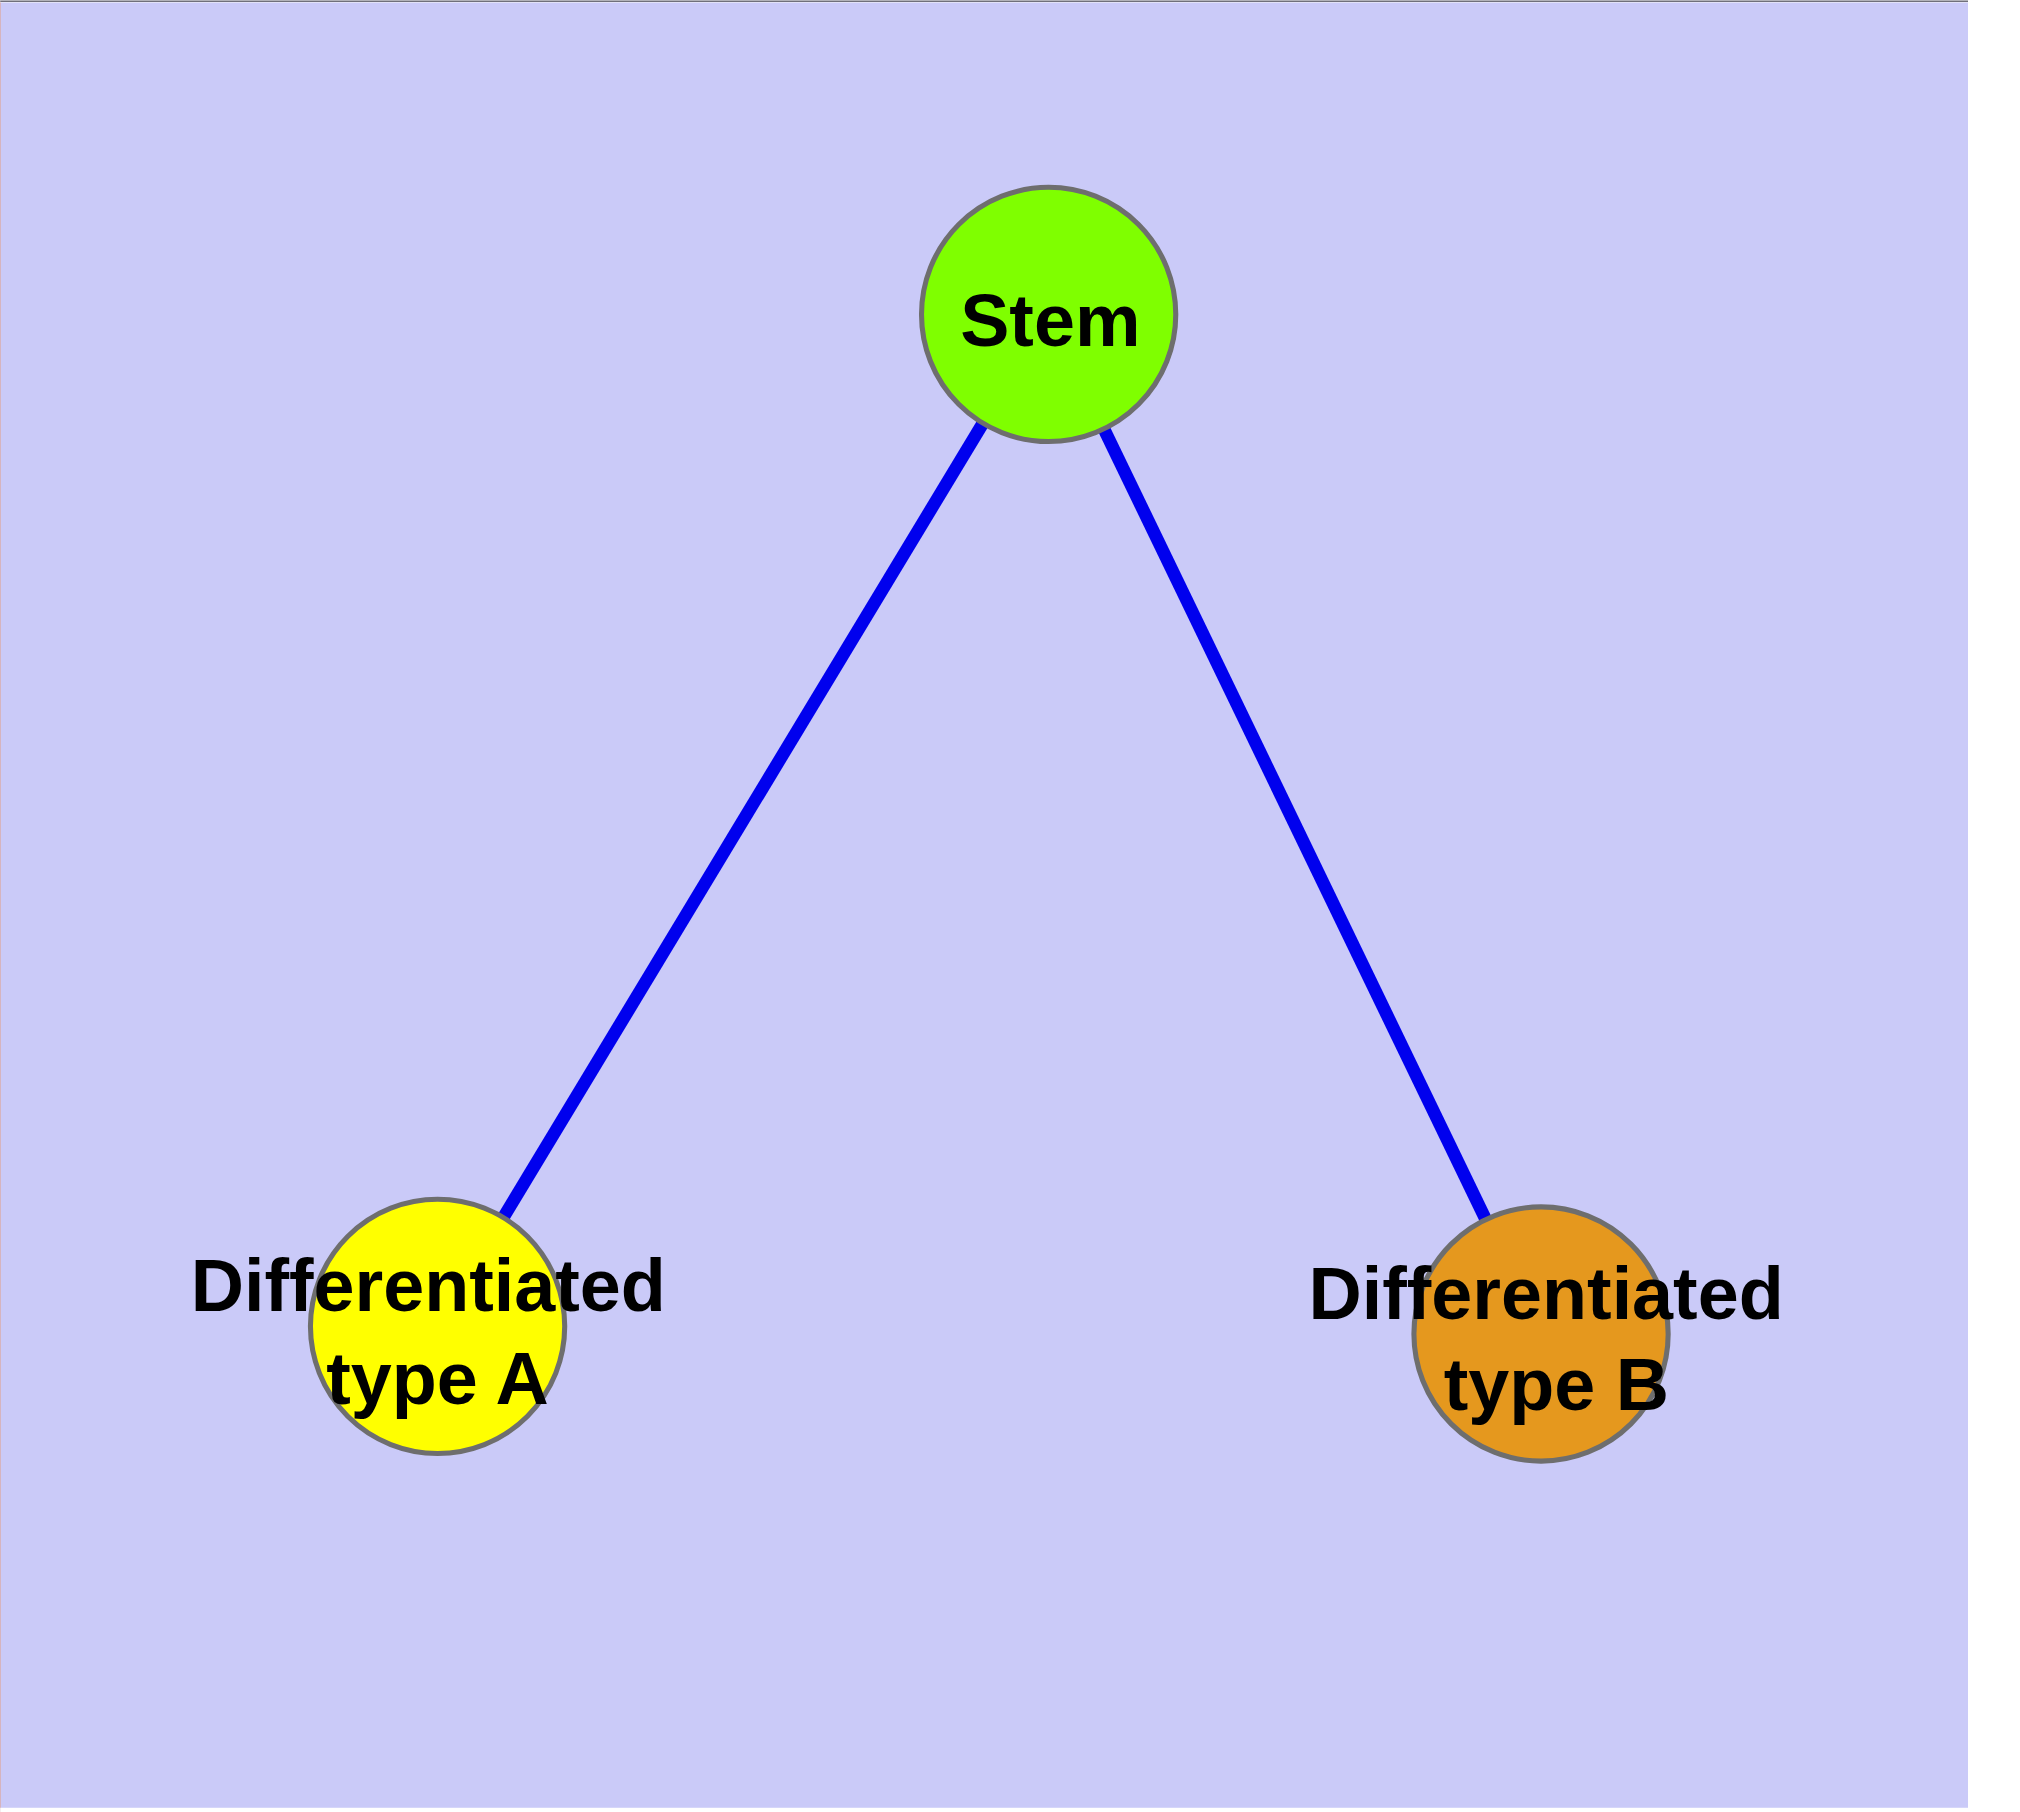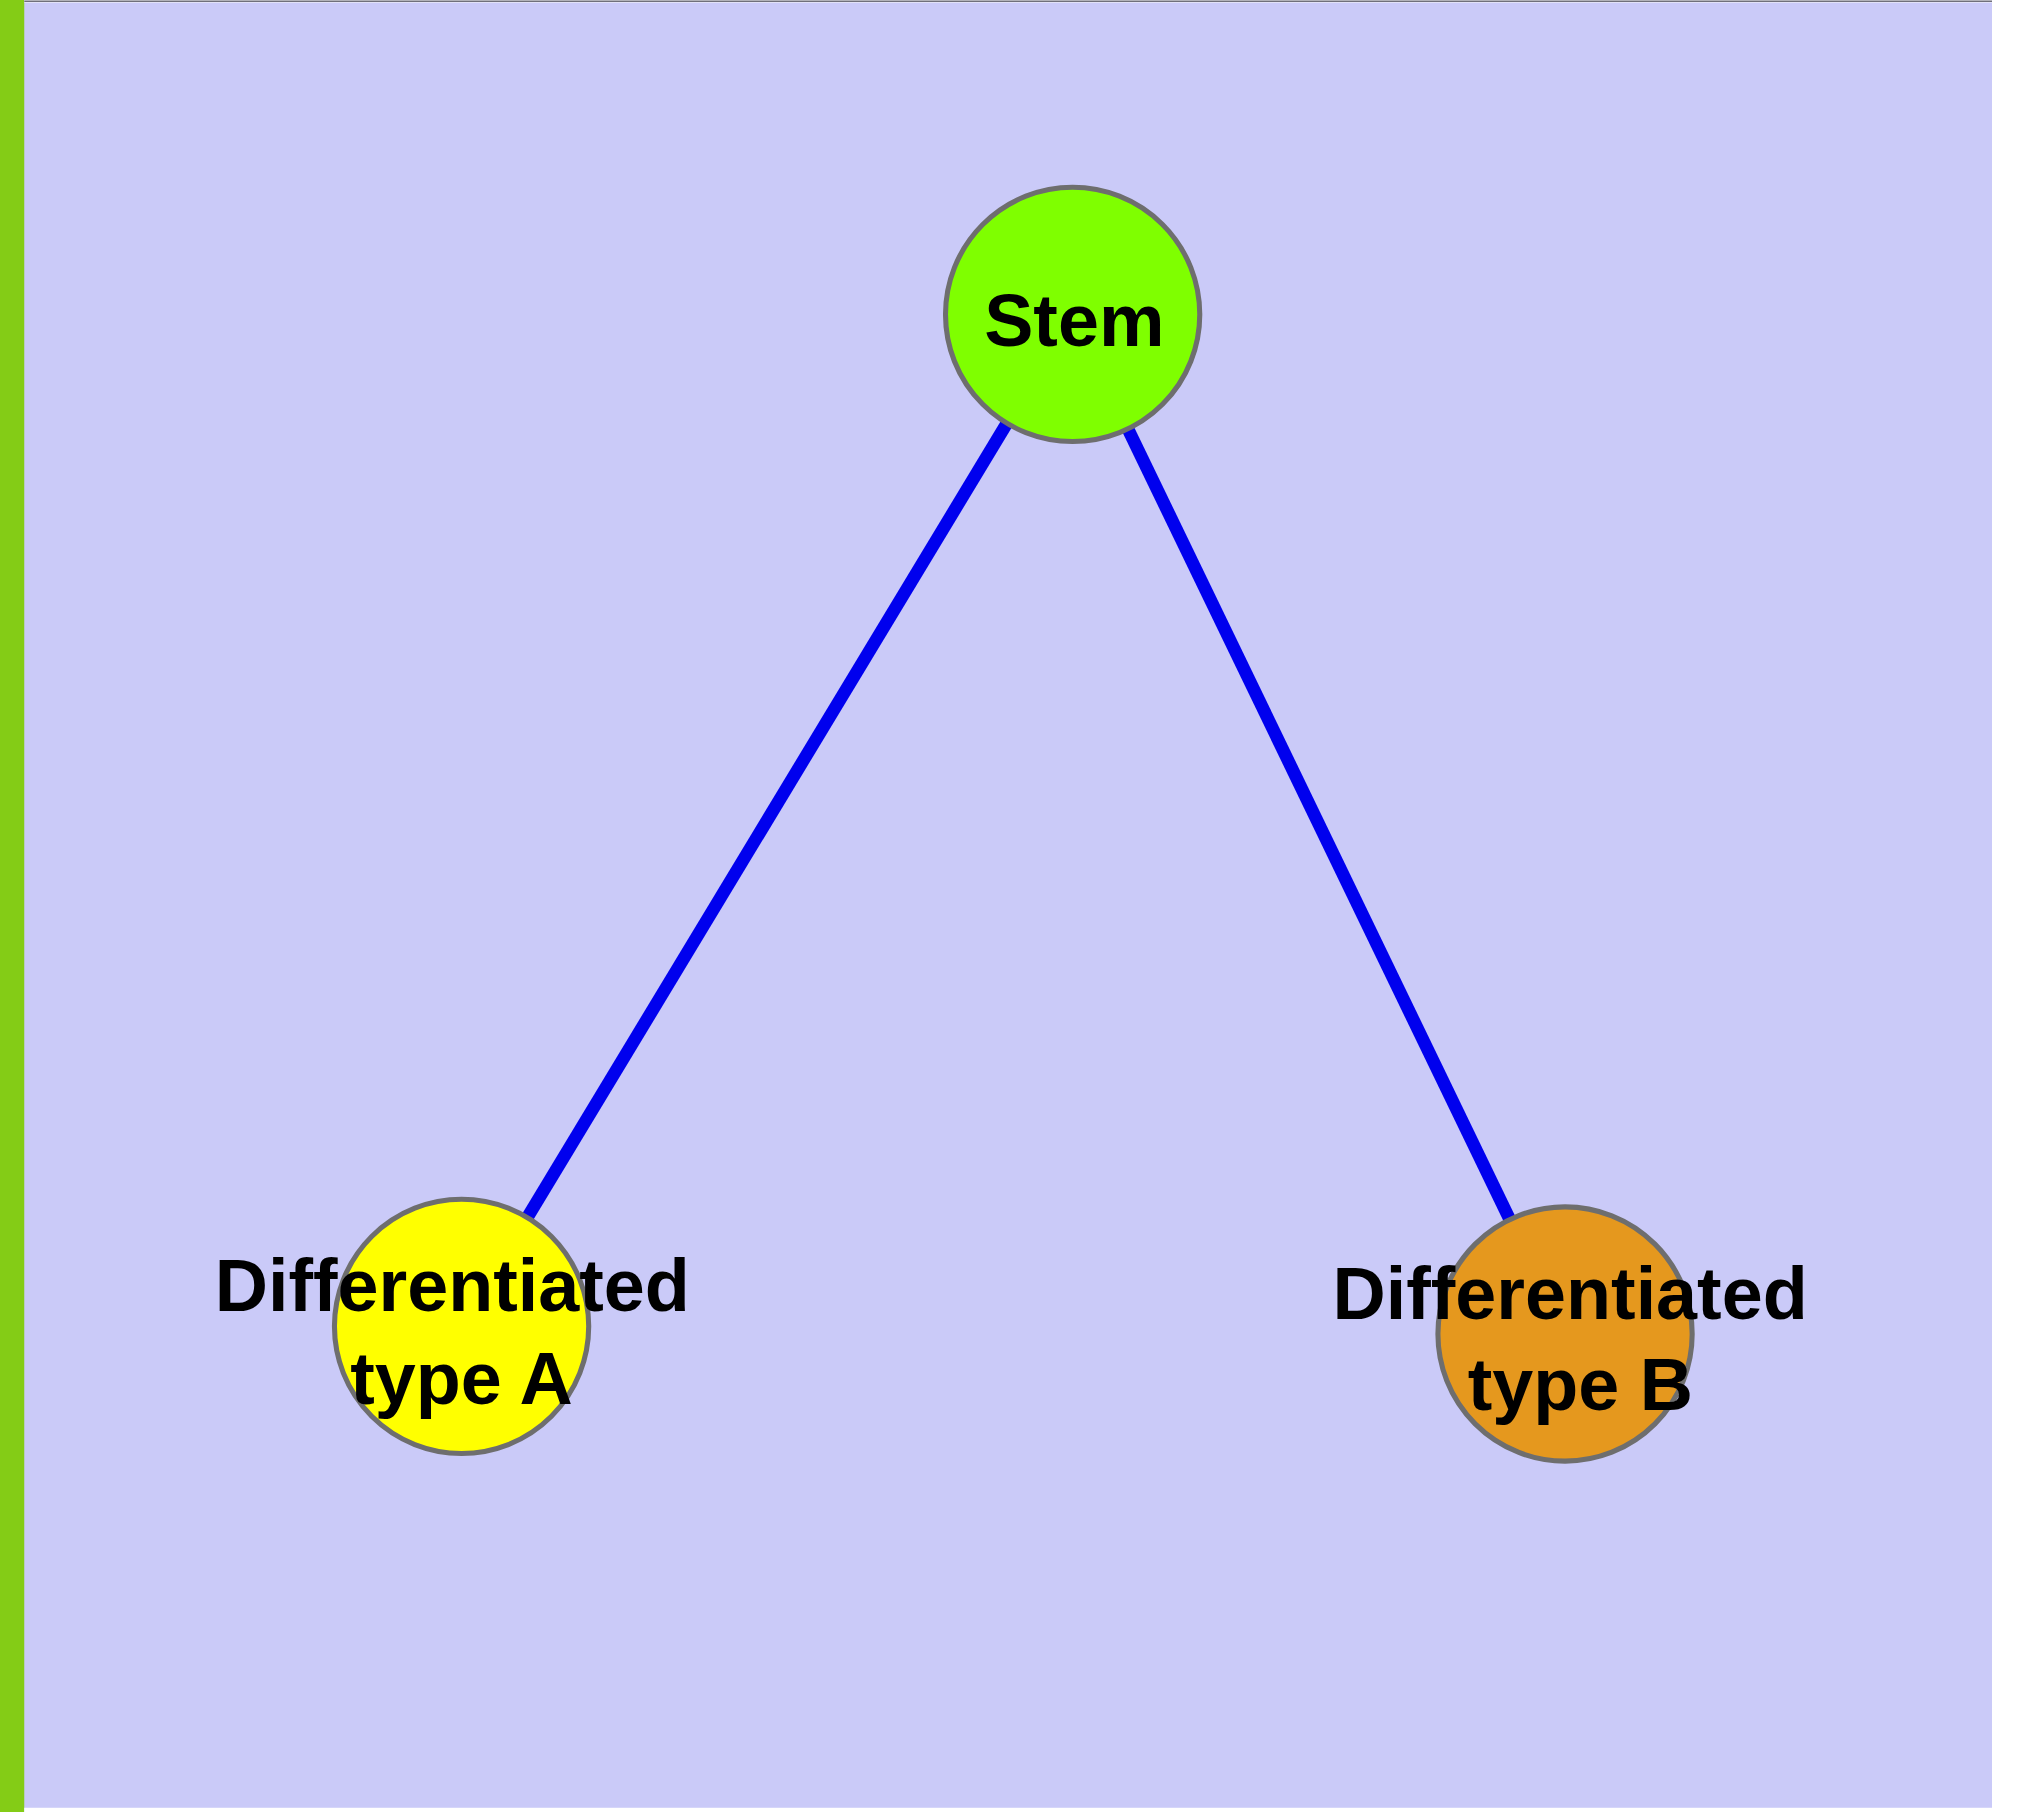--- a/index.html
+++ b/index.html
@@ -5,22 +5,21 @@
   html, body {
     margin: 0;
     padding: 0;
     background: #ffffff;
   }
   .stage {
     position: relative;
     width: 1968px;
     height: 1812px;
     overflow: hidden;
-    background: #84cc16;
-    padding-left: 24px;
+    background: #f97316;
   }
   svg {
     display: block;
   }
   .edge {
     stroke-width: 15;
     stroke-linecap: butt;
     fill: none;
   }
   .node {

